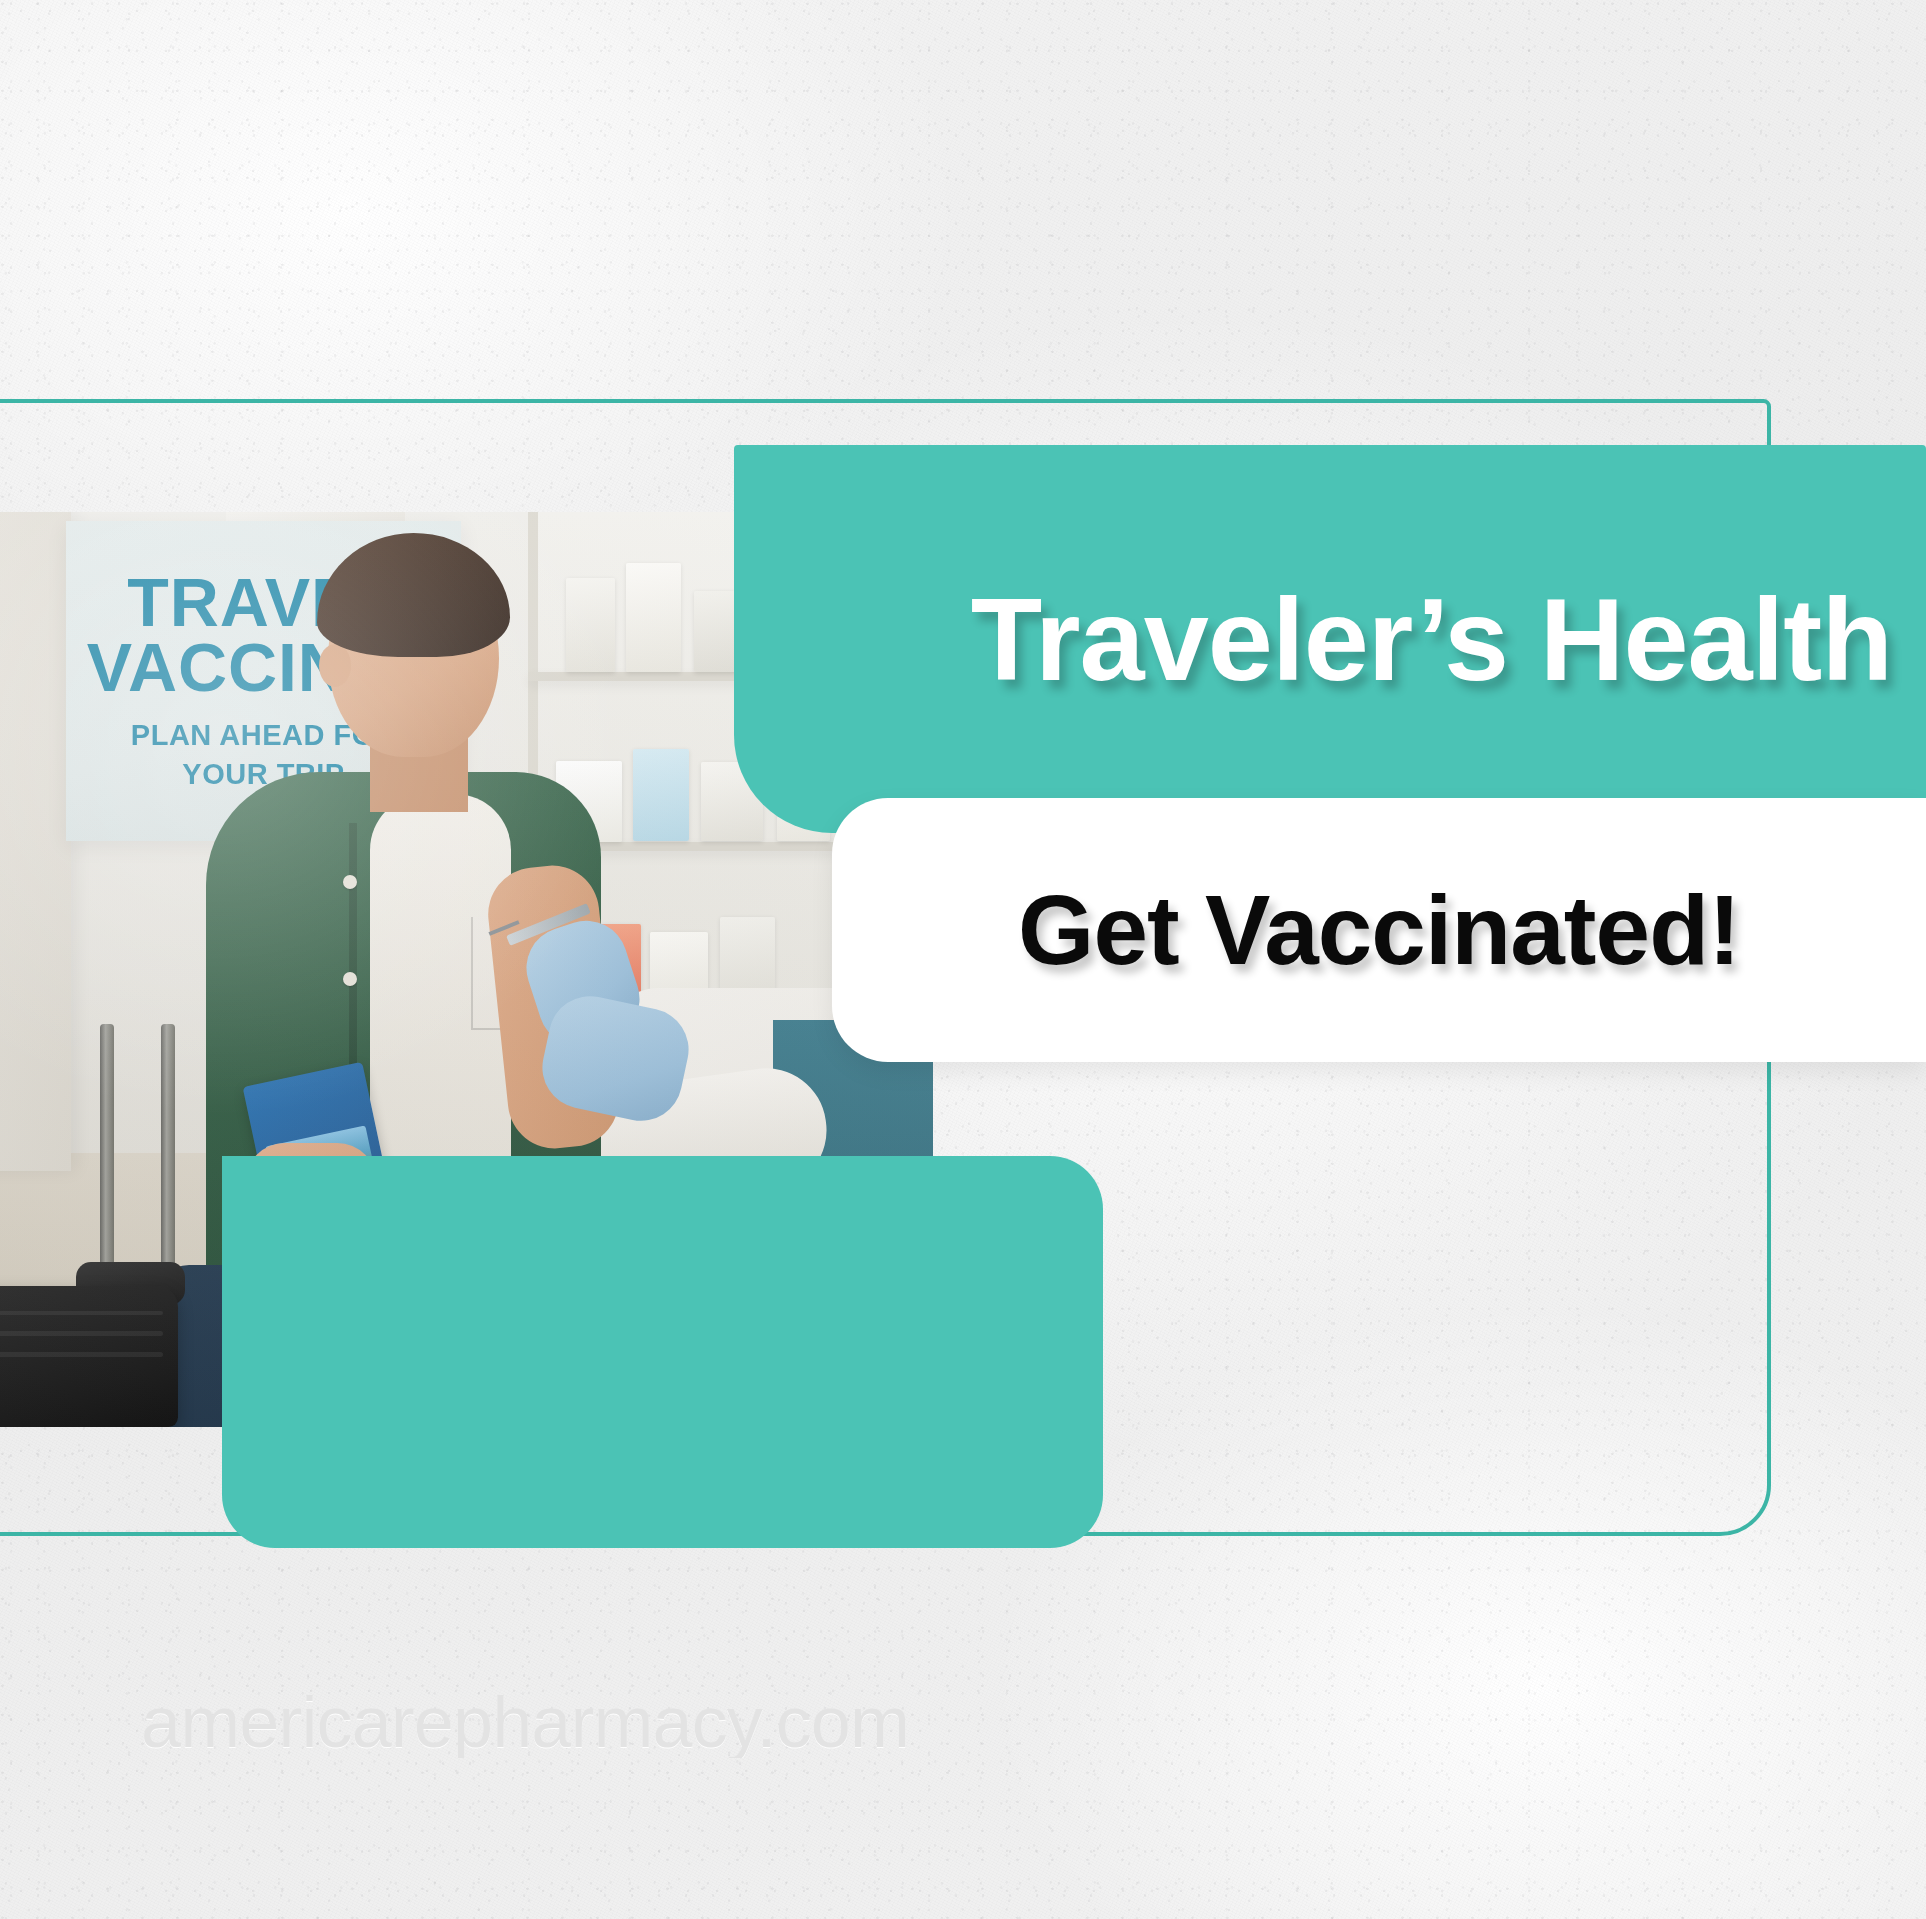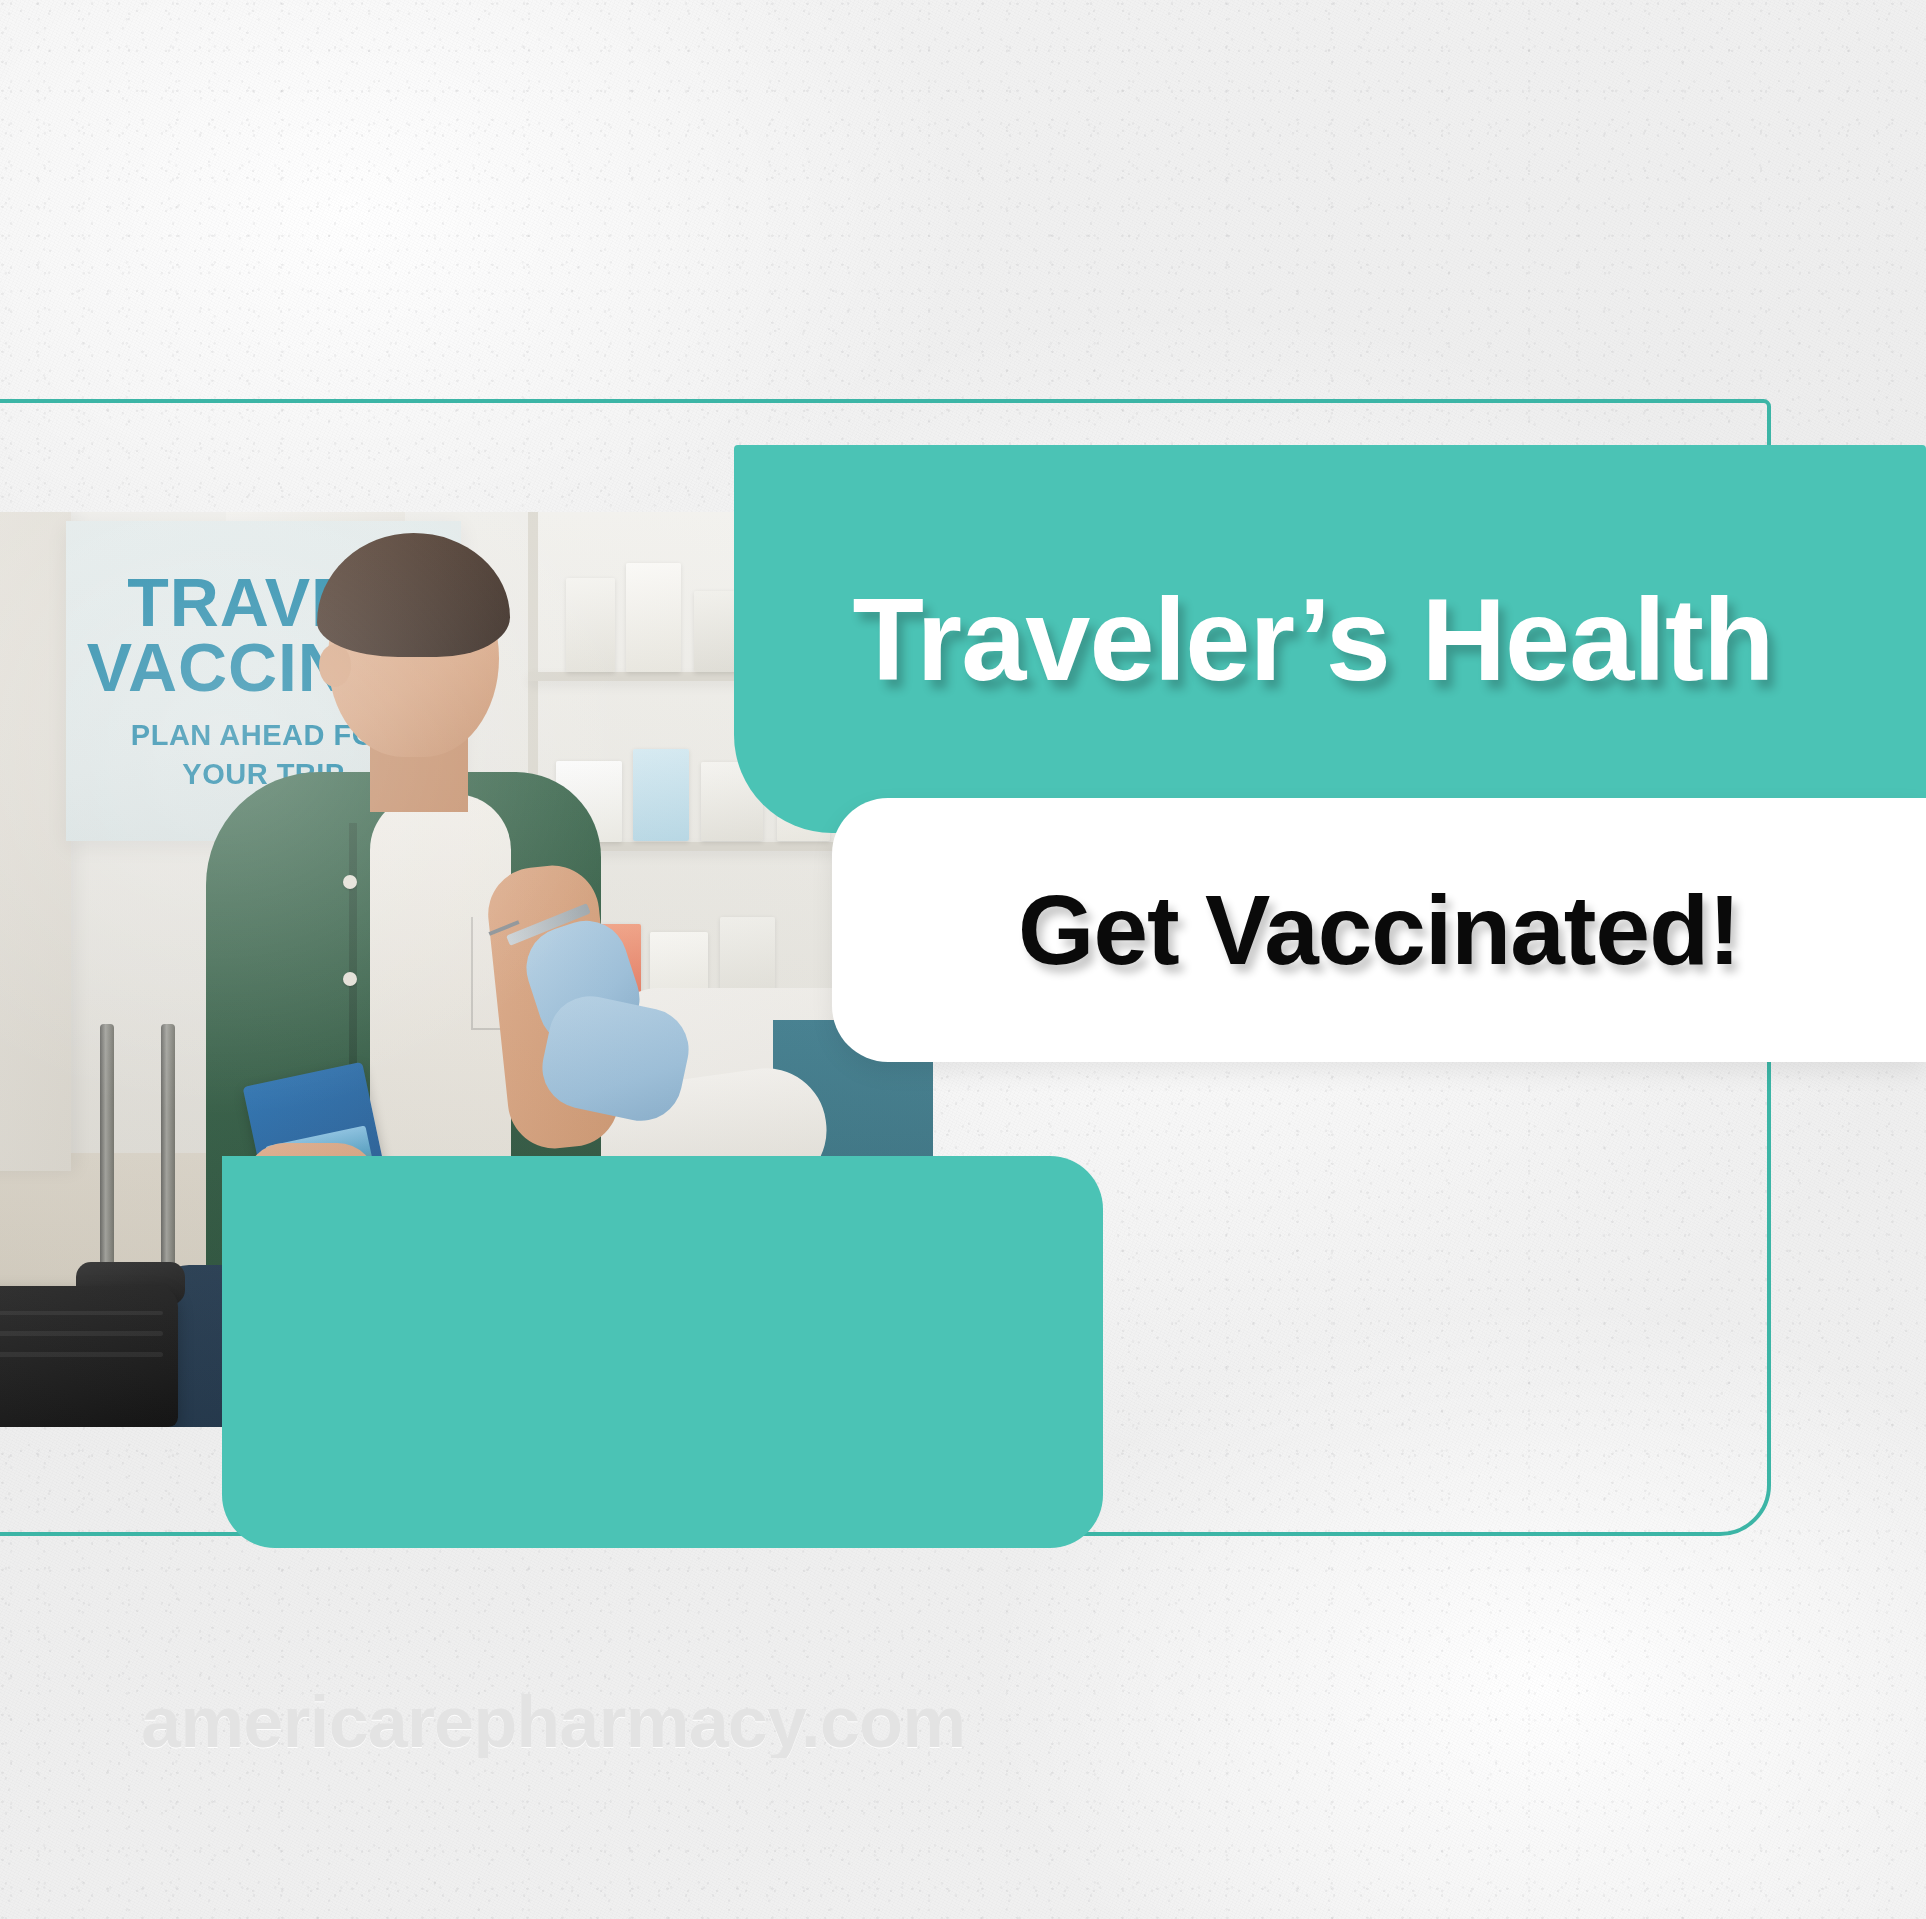--- a/index.html
+++ b/index.html
@@ -60,21 +60,21 @@
     left: 141px;
     top: 1686px;
     width: 1083px;
     color: #e3e3e3;
     text-shadow: 0 0.9px 0 rgba(255,255,255,.9);
     user-select: none;
     pointer-events: none;
   }
   .watermark .wm-line1 {
     font-size: 72px;
-    font-weight: 700;
+    font-weight: 400;
     letter-spacing: -0.9px;
     line-height: 1;
     white-space: nowrap;
     overflow: hidden;
   }
   .watermark .wm-line2 {
     margin-top: 26px;
     font-size: 68px;
     font-weight: 700;
     letter-spacing: 0.9px;
@@ -419,21 +419,21 @@
 
   
   .headline-block {
     position: absolute;
     left: 734px; top: 445px;
     width: 1192px; height: 388px;
     background: #4bc3b5;
     border-radius: 3.8px 3.8px 0 98px;
     display: flex;
     align-items: center;
-    justify-content: center;
+    justify-content: flex-end;
     padding-right: 34px;
     box-sizing: border-box;
   }
   .headline-text {
     font-size: 117px;
     font-weight: 700;
     color: #ffffff;
     letter-spacing: -0.9px;
     line-height: 1;
     text-shadow: 6.6px 8.5px 9.4px rgba(0,0,0,.22);

